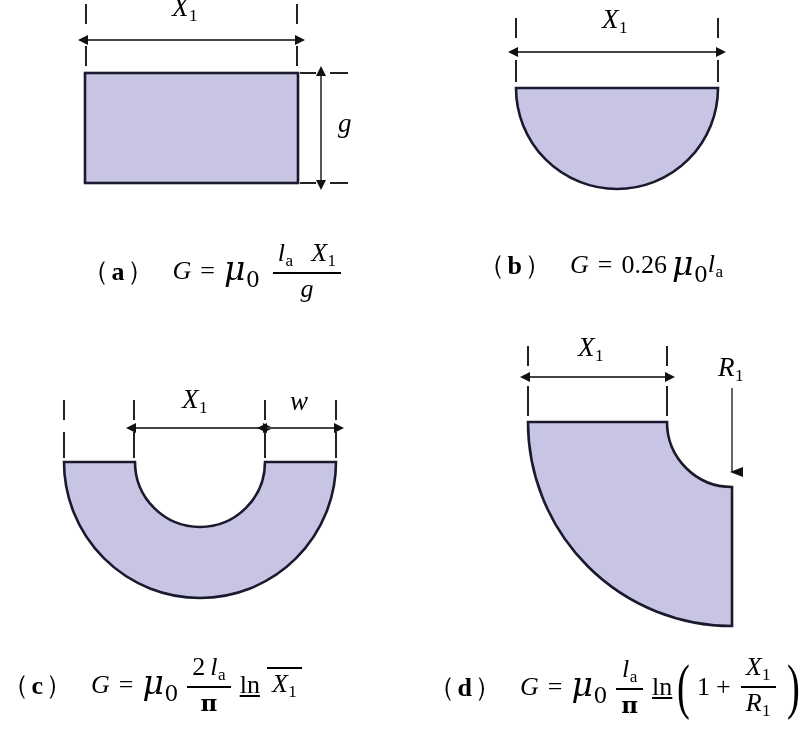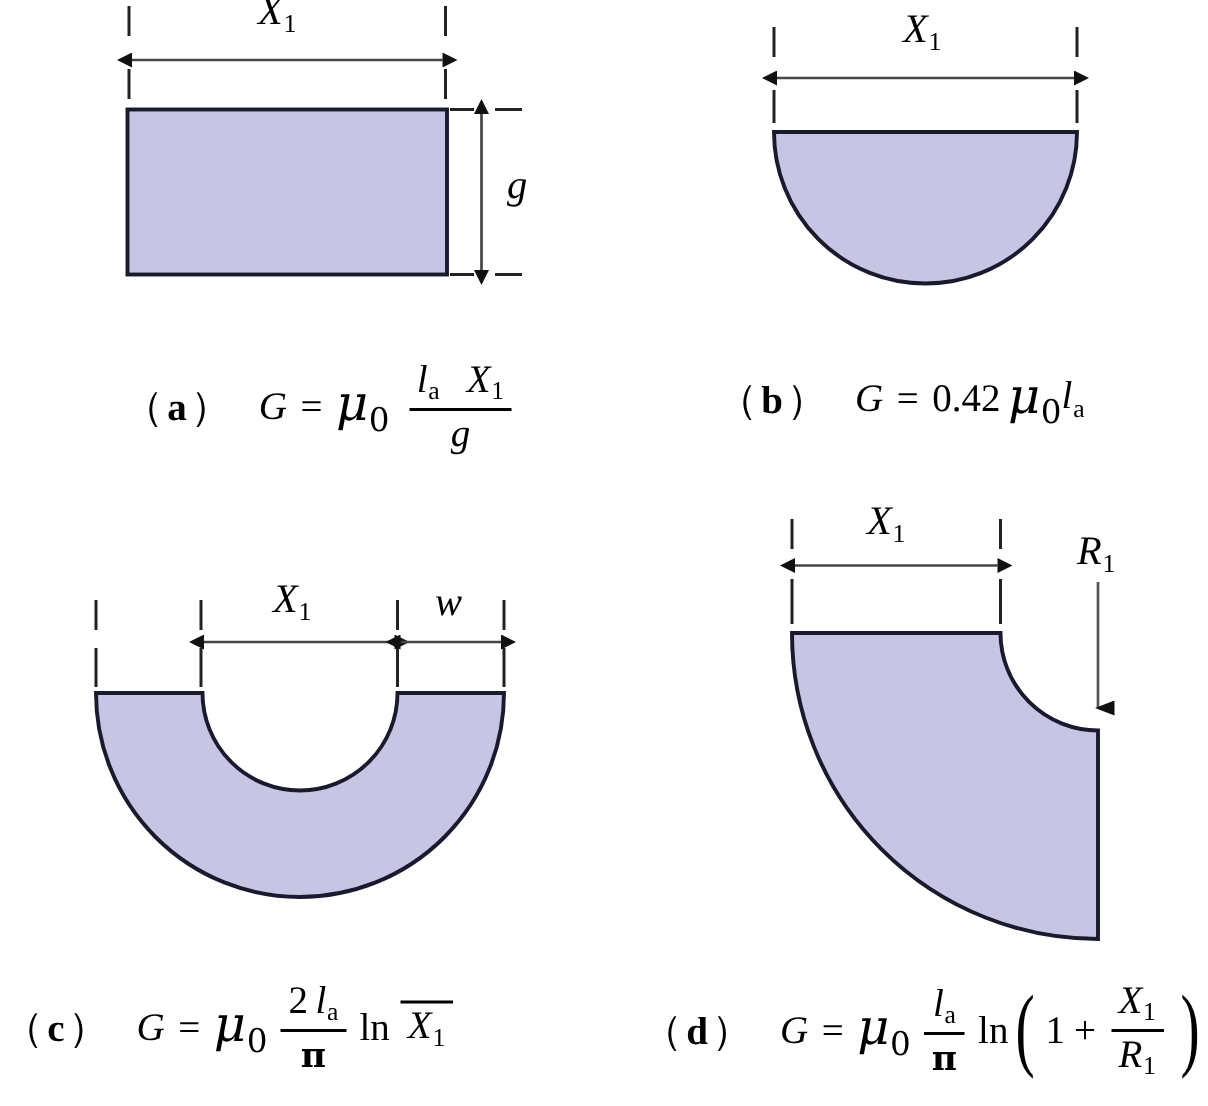--- a/index.html
+++ b/index.html
@@ -51,21 +51,21 @@
     padding: 0 2px;
   }
   .mi {
     font-style: italic;
     font-family: "Liberation Serif", serif;
   }
   .mn, .mo, .mfunc {
     font-style: normal;
     font-family: "Liberation Serif", serif;
   }
-  .mfunc { margin: 0 3px 0 5px; }
+  .mfunc { margin: 0 3px 0 5px; text-decoration: underline; }
   .eqsign { margin: 0 9px; font-style: normal; }
   .sub {
     font-size: 0.66em;
     vertical-align: -0.32em;
     font-style: normal;
     display: inline-block;
     margin-left: 0.5px;
   }
   .mu {
     font-style: italic;
@@ -209,21 +209,21 @@
       <span>X</span><span class="sub">1</span>
     </div>
   </div>
 
   <div class="caption" style="left:478px; top:244px;">
     <span class="panel-label">
       <span>（</span><span class="plabel-char">b</span><span>）</span>
     </span>
     <span class="mi">G</span>
     <span class="mo eqsign">=</span>
-    <span class="mn">0.42</span>
+    <span class="mn">0.26</span>
     <span class="spacer-s"></span>
     <span class="mu"><span>μ</span><span class="sub">0</span></span>
     <span class="mi"><span>l</span><span class="sub">a</span></span>
   </div>
 
   <div class="panel" style="left:0px; top:370px; width:400px; height:270px;">
     <svg class="panel-shape" width="400" height="270" viewBox="0 0 400 270">
       <defs>
         <marker id="arrL3" markerWidth="12" markerHeight="10" refX="10" refY="5" orient="auto" markerUnits="userSpaceOnUse">
           <path d="M10,0 L10,10 L0,5 Z" fill="#111"></path>

